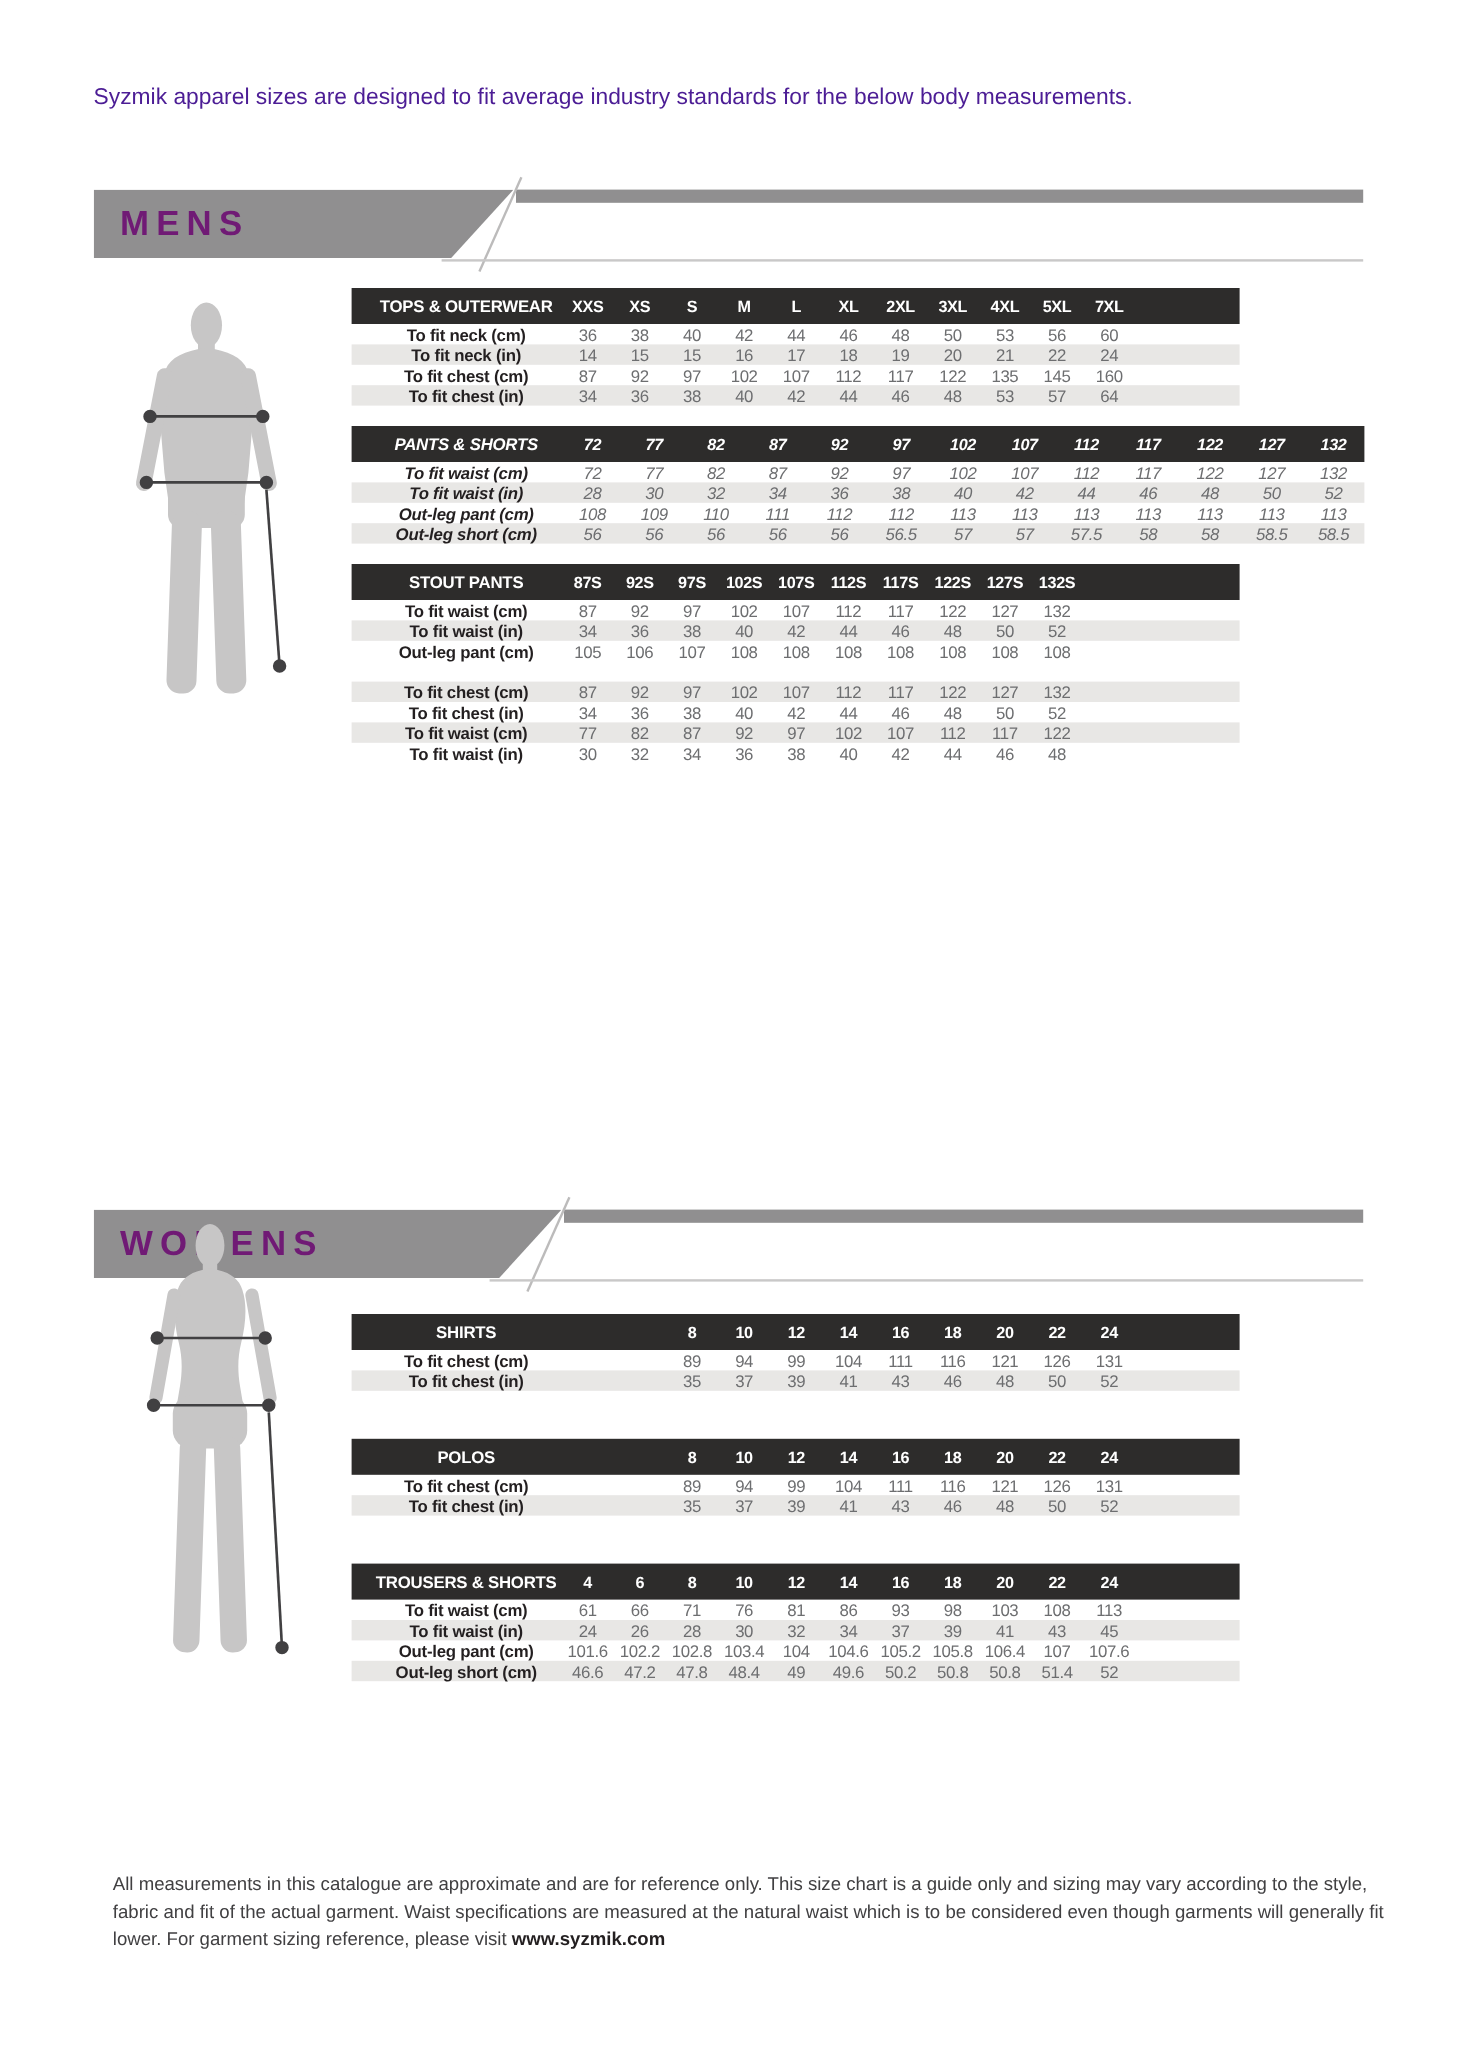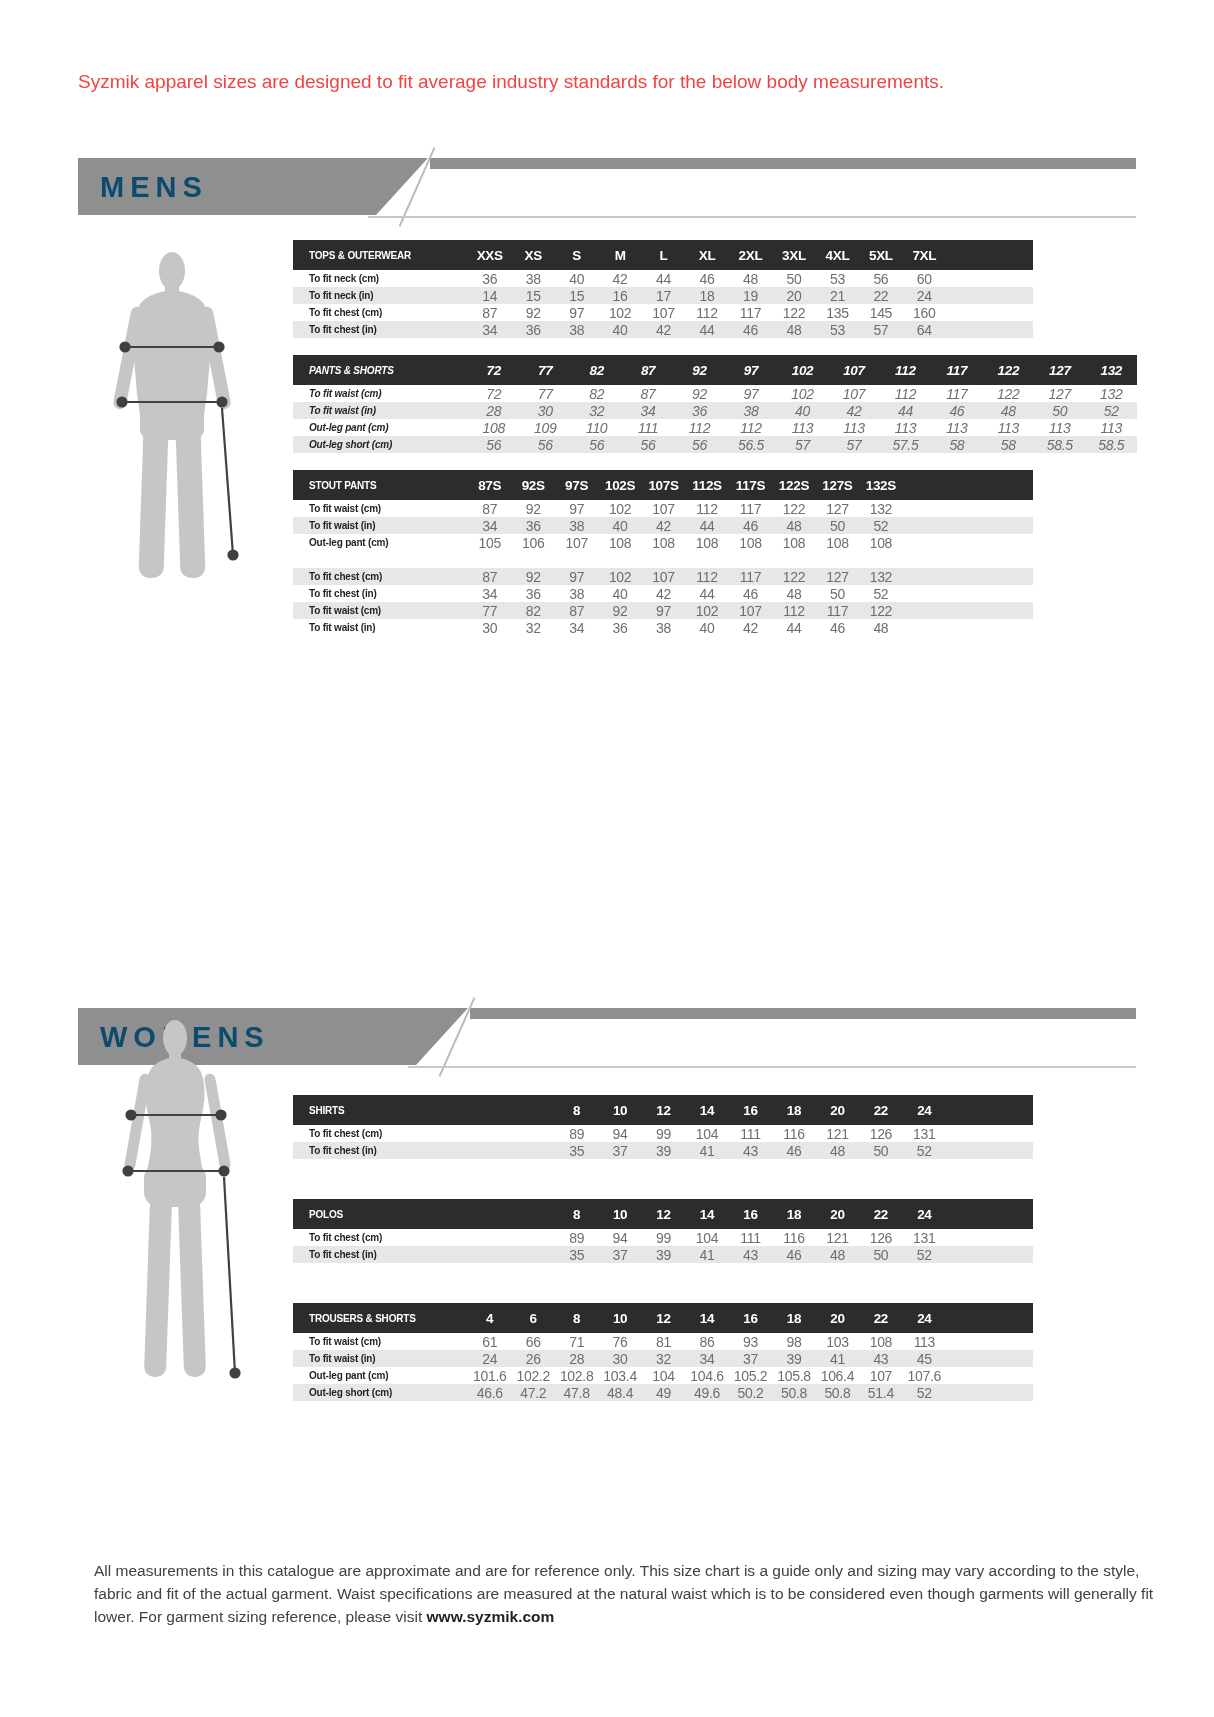--- a/index.html
+++ b/index.html
@@ -1,29 +1,29 @@
 <!DOCTYPE html>
 <html><head>
 <meta charset="utf-8">
 <style>
   html,body{margin:0;padding:0;background:#ffffff;}
   body{font-family:"Liberation Sans", sans-serif; color:#231f20;}
   .page{position:relative;width:1214px;height:1717px;background:#fff;overflow:hidden;}
 
   
-  .intro{position:absolute;left:78px;top:68px;font-size:19px;line-height:28px;color:#ef4444;margin:0;}
+  .intro{position:absolute;left:78px;top:68px;font-size:19px;line-height:28px;color:#4c1d95;margin:0;}
 
   
   .banner{position:absolute;left:78px;width:1058px;height:57px;}
   #mens-banner{top:158px;--blockw:350px;--barleft:352px;}
   #womens-banner{top:1008px;--blockw:390px;--barleft:392px;}
   .banner .topbar{position:absolute;top:0;left:var(--barleft);right:0;height:11px;background:#908f90;}
   .banner .block{position:absolute;left:0;top:0;width:var(--blockw);height:100%;background:#908f90;
     clip-path:polygon(0 0,100% 0,calc(100% - 52px) 100%,0 100%);}
-  .banner .label{position:absolute;left:22px;top:50%;transform:translateY(-50%);color:#0c4a6e;
+  .banner .label{position:absolute;left:22px;top:50%;transform:translateY(-50%);color:#701a75;
     font-size:29px;font-weight:700;letter-spacing:6px;}
   .banner .slash{position:absolute;top:-14px;left:calc(var(--blockw) - 12px);width:2px;height:86px;
     background:#bcbbbb;transform:rotate(24deg);}
   .banner .baseline{position:absolute;bottom:-3px;left:calc(var(--blockw) - 60px);right:0;height:2px;background:#c9c8c8;}
 
   
   .figure{position:absolute;}
   #mens-figure{left:95px;top:250px;width:155px;height:335px;}
   #womens-figure{left:105px;top:1015px;width:145px;height:390px;}
 
@@ -32,21 +32,21 @@
   #mens-tables{top:240px;}
   #womens-tables{top:1095px;}
   .table{width:740px;margin-bottom:17px;}
   #womens-tables .table{margin-bottom:40px;}
   .table.wide{width:844px;font-style:italic;}
   .thead,.trow{display:grid;grid-template-columns:175px repeat(13,1fr);align-items:center;}
   .thead{height:30px;background:#2d2c2b;color:#fff;}
   .trow{height:17px;}
   .trow:nth-child(odd){background:#e8e7e5;}
   .cell{white-space:nowrap;}
-  .cell.label{padding-left:16px;text-align:left;font-weight:700;font-size:10px;color:#231f20;letter-spacing:-0.2px;}
+  .cell.label{padding-left:16px;text-align:center;font-weight:700;font-size:14px;color:#231f20;letter-spacing:-0.2px;}
   .thead .cell.label{color:#ffffff;}
   .cell.num{text-align:center;font-size:14px;color:#6d6e70;letter-spacing:-0.3px;}
   .thead .cell.num{color:#ffffff;font-weight:700;font-size:13.5px;}
 
   
   .footer{position:absolute;left:78px;top:1543px;width:1060px;margin:16px;font-size:15.5px;line-height:23px;color:#414042;}
   .footer b{color:#231f20;}
 </style>
 </head>
 <body>

